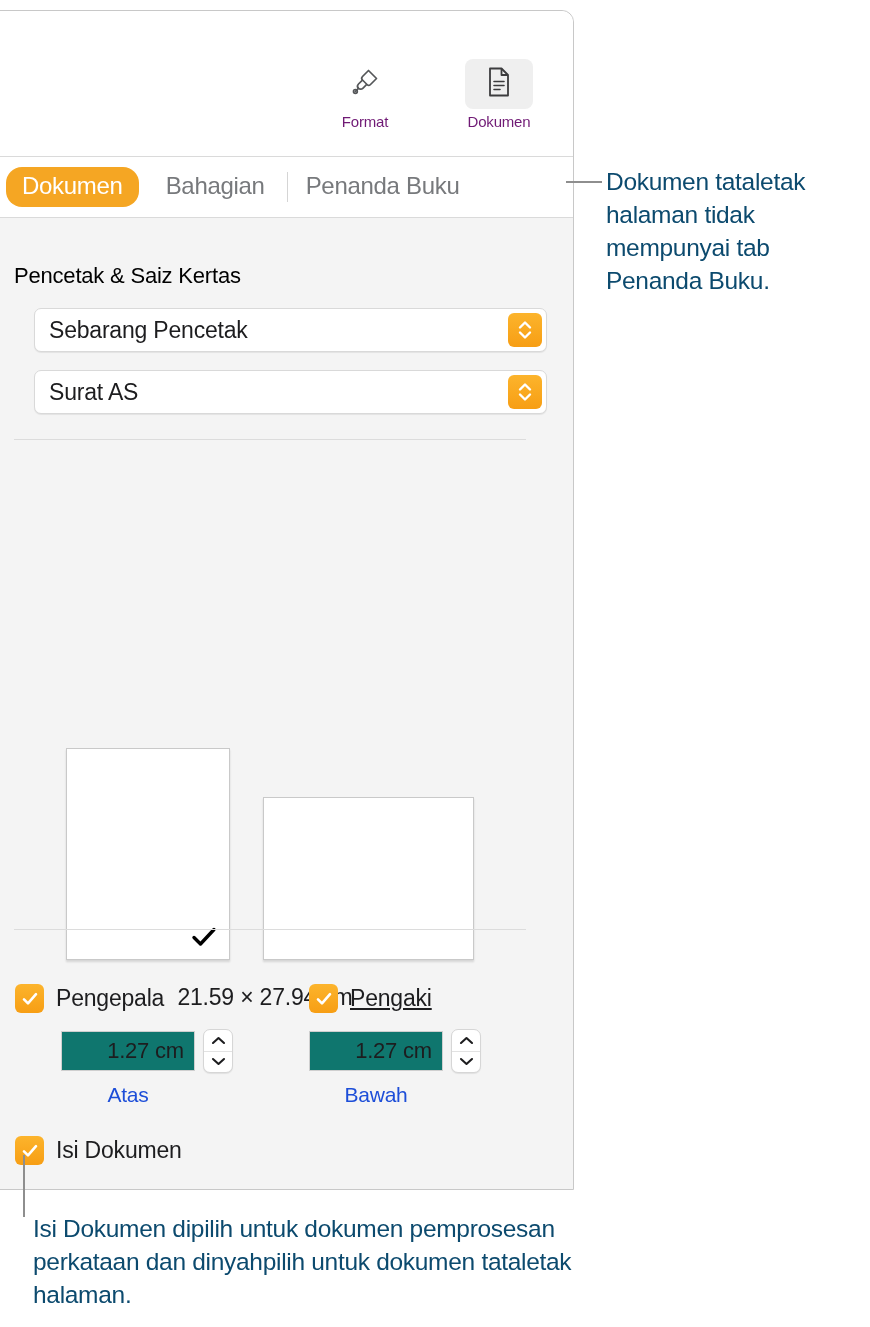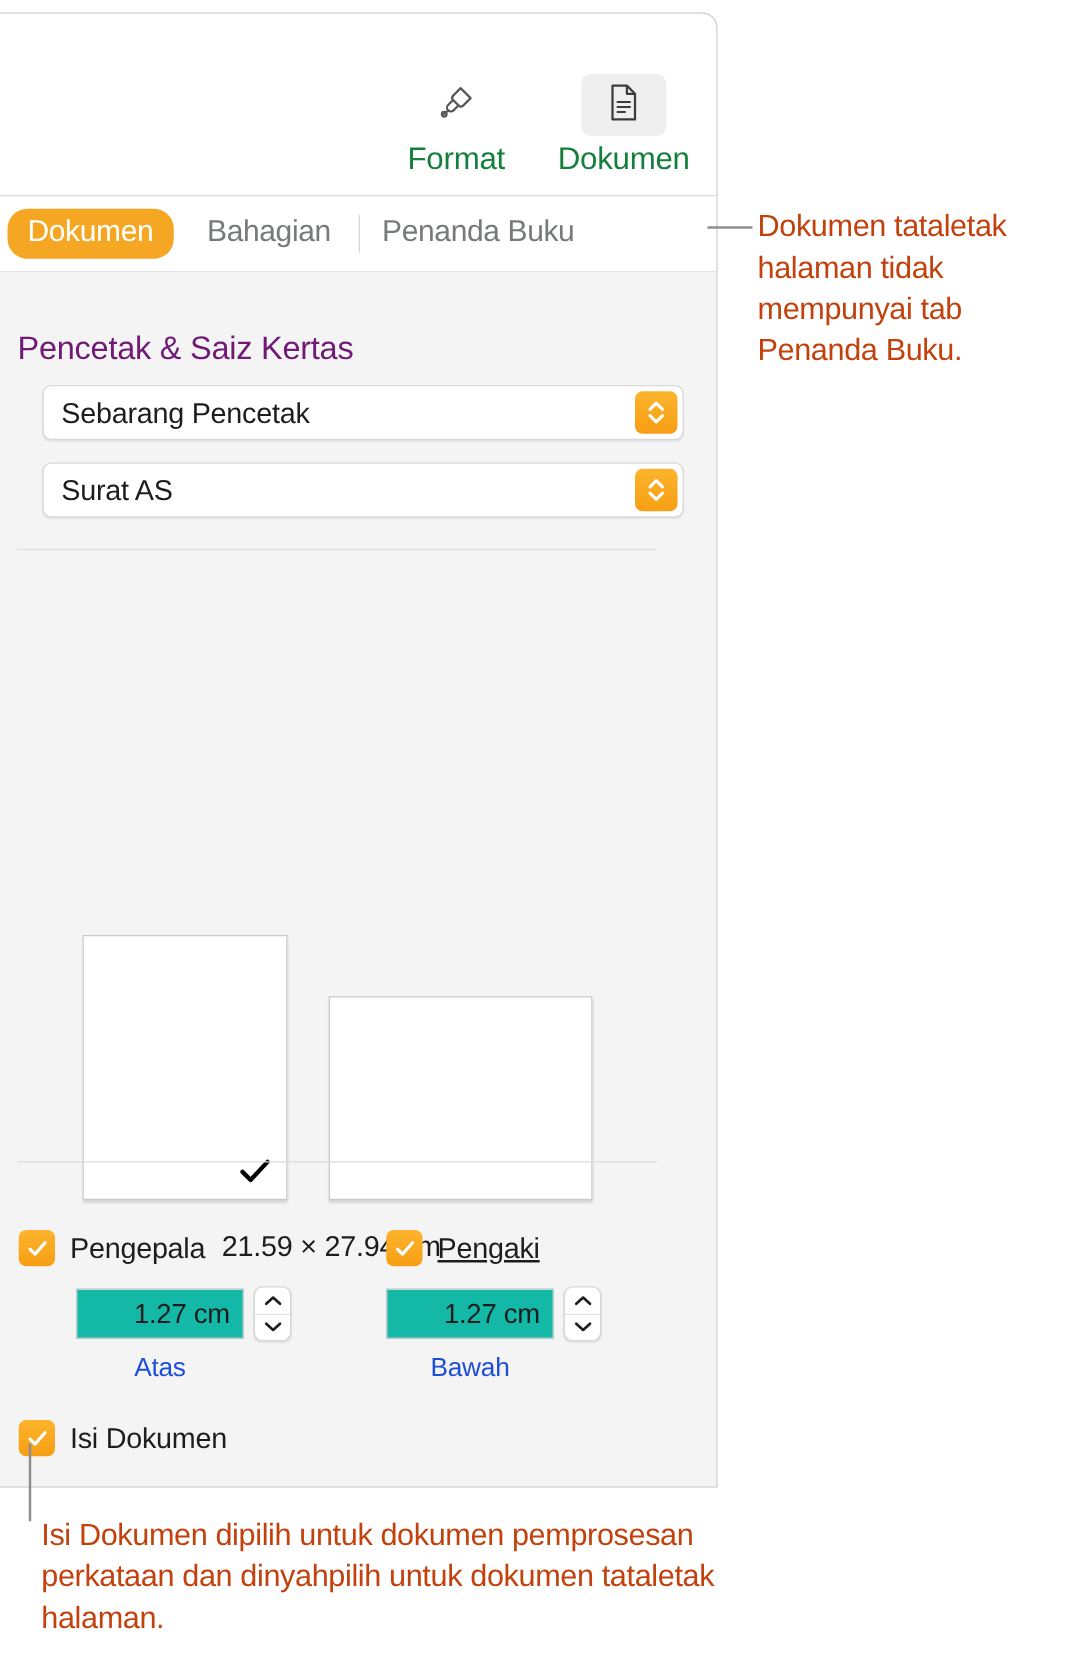--- a/index.html
+++ b/index.html
@@ -55,22 +55,22 @@
     display: flex;
     align-items: center;
     justify-content: center;
     border-radius: 8px;
   }
   .tool-btn.selected .tool-icon-wrap {
     background: #efefef;
   }
   .tool-btn .tool-label {
     margin-top: 4px;
-    font-size: 25px;
-    color: #15803d;
+    font-size: 15px;
+    color: #701a75;
     letter-spacing: -0.2px;
   }
   #tool-format { left: 318px; }
   #tool-dokumen { left: 452px; }
 
   
   #tab-bar {
     position: absolute;
     left: 0;
     top: 145px;
@@ -111,22 +111,22 @@
     position: absolute;
     left: 0;
     top: 207px;
     width: 592px;
     bottom: 0;
     background: #f4f4f4;
   }
 
   .section-title {
     position: absolute;
-    font-size: 26px;
-    color: #701a75;
+    font-size: 22px;
+    color: #000000;
     letter-spacing: -0.2px;
   }
 
   
   .popup {
     position: absolute;
     left: 53px;
     width: 513px;
     height: 44px;
     background: #ffffff;
@@ -219,21 +219,21 @@
     color: #1d1d1f;
     letter-spacing: -0.2px;
     cursor: default;
   }
 
   
   .field {
     position: absolute;
     width: 134px;
     height: 40px;
-    background: #14b8a6;
+    background: #0f766e;
     border: 1px solid #cfcfcf;
     box-sizing: border-box;
     cursor: text;
   }
   .field .field-val {
     position: absolute;
     right: 10px;
     top: 6px;
     font-size: 22px;
     color: #1d1d1f;
@@ -265,21 +265,21 @@
     color: #1d4ed8;
     letter-spacing: -0.2px;
     text-align: center;
   }
 
   
   .callout-text {
     position: absolute;
     font-size: 24.5px;
     line-height: 33px;
-    color: #c2410c;
+    color: #0c4a6e;
     letter-spacing: -0.3px;
   }
   .leader-h {
     position: absolute;
     height: 2px;
     background: #8e8e8e;
   }
   .leader-v {
     position: absolute;
     width: 2px;

